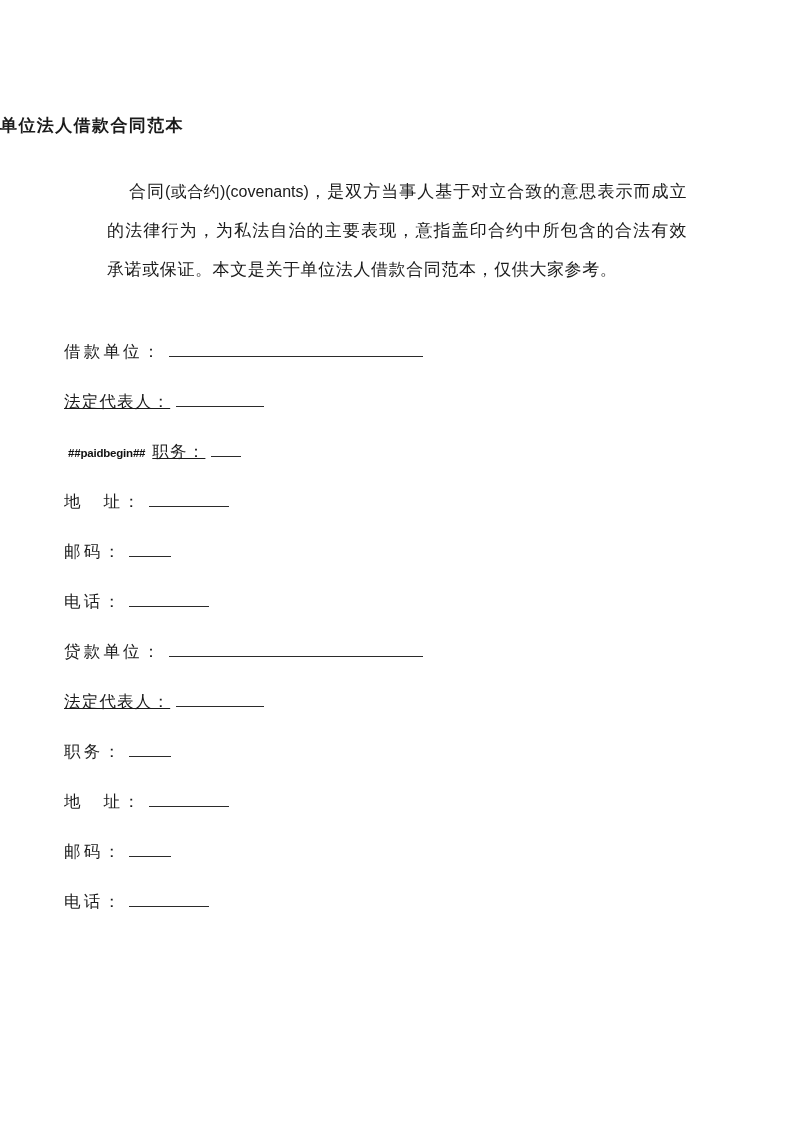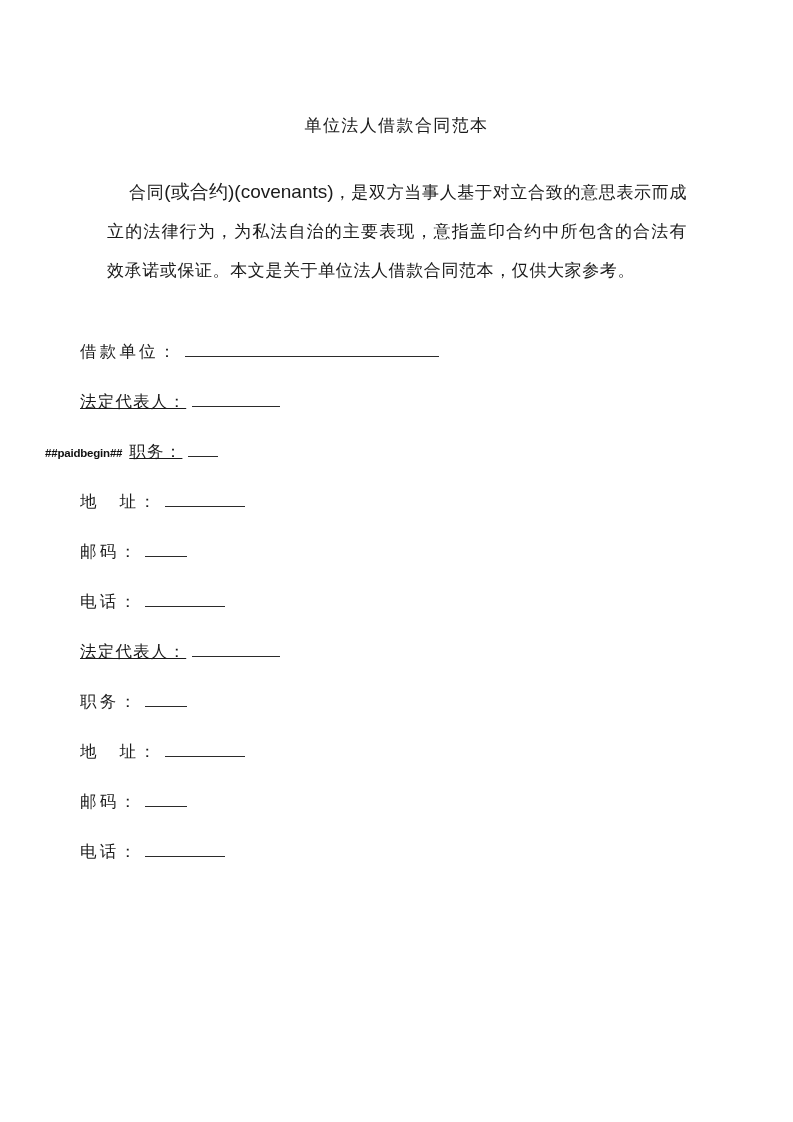--- a/index.html
+++ b/index.html
@@ -18,65 +18,64 @@
     color: #1a1a1a;
     box-sizing: border-box;
   }
 
   
   .doc-title {
     position: absolute;
     left: 0;
     right: 0;
     top: 103px;
-    text-align: center;
     font-size: 17px;
     line-height: 24px;
     letter-spacing: 1.4px;
-    font-weight: 400;
+    font-weight: 700;
     white-space: pre;
   }
 
   
   .intro {
     position: absolute;
     left: 107px;
     top: 155px;
     width: 580px;
     font-size: 17px;
     line-height: 39px;
     text-align: justify;
     text-justify: inter-ideograph;
     text-indent: 22px;
     letter-spacing: 0.6px;
   }
   .intro .latin {
     font-family: "Liberation Sans", "DejaVu Sans", sans-serif;
-    font-size: 19px;
+    font-size: 16px;
     letter-spacing: 0;
   }
 
   
   .fields {
     position: absolute;
     left: 0;
     top: 338px;
     width: 793px;
   }
   .field-row {
     position: relative;
     height: 50px;
-    padding-left: 80px;
+    padding-left: 64px;
     box-sizing: border-box;
     white-space: nowrap;
     font-size: 16.5px;
     line-height: 28px;
   }
   .field-row.marker-row {
-    padding-left: 45px;
+    padding-left: 68px;
   }
   .field-label {
     letter-spacing: 3.2px;
     display: inline-block;
     vertical-align: baseline;
   }
   .field-label.tight {
     letter-spacing: 1.2px;
     text-decoration: underline;
   }
@@ -114,20 +113,21 @@
     <span>合同</span><span class="latin">(或合约)(covenants)</span><span>，是双方当事人基于对立合致的意思表示而成立的法律行为，为私法自治的主要表现，意指盖印合约中所包含的合法有效承诺或保证。本文是关于单位法人借款合同范本，仅供大家参考。</span>
   </p>
 
   <div class="fields">
       <div class="field-row"><span class="field-label">借款单位：</span><span class="field-blank" style="width: 254px;"></span></div>
       <div class="field-row"><span class="field-label tight">法定代表人：</span><span class="field-blank" style="width: 88px;"></span></div>
       <div class="field-row marker-row"><span class="paid-marker">##paidbegin##</span><span class="field-label tight">职务：</span><span class="field-blank" style="width: 30px;"></span></div>
       <div class="field-row"><span class="field-label">地　址：</span><span class="field-blank" style="width: 80px;"></span></div>
       <div class="field-row"><span class="field-label">邮码：</span><span class="field-blank" style="width: 42px;"></span></div>
       <div class="field-row"><span class="field-label">电话：</span><span class="field-blank" style="width: 80px;"></span></div>
+      <div class="field-row"><span class="field-label">贷款单位：</span><span class="field-blank" style="width: 254px;"></span></div>
       <div class="field-row"><span class="field-label tight">法定代表人：</span><span class="field-blank" style="width: 88px;"></span></div>
       <div class="field-row"><span class="field-label">职务：</span><span class="field-blank" style="width: 42px;"></span></div>
       <div class="field-row"><span class="field-label">地　址：</span><span class="field-blank" style="width: 80px;"></span></div>
       <div class="field-row"><span class="field-label">邮码：</span><span class="field-blank" style="width: 42px;"></span></div>
       <div class="field-row"><span class="field-label">电话：</span><span class="field-blank" style="width: 80px;"></span></div>
     </div>
 
 </div>
 
 </body></html>

